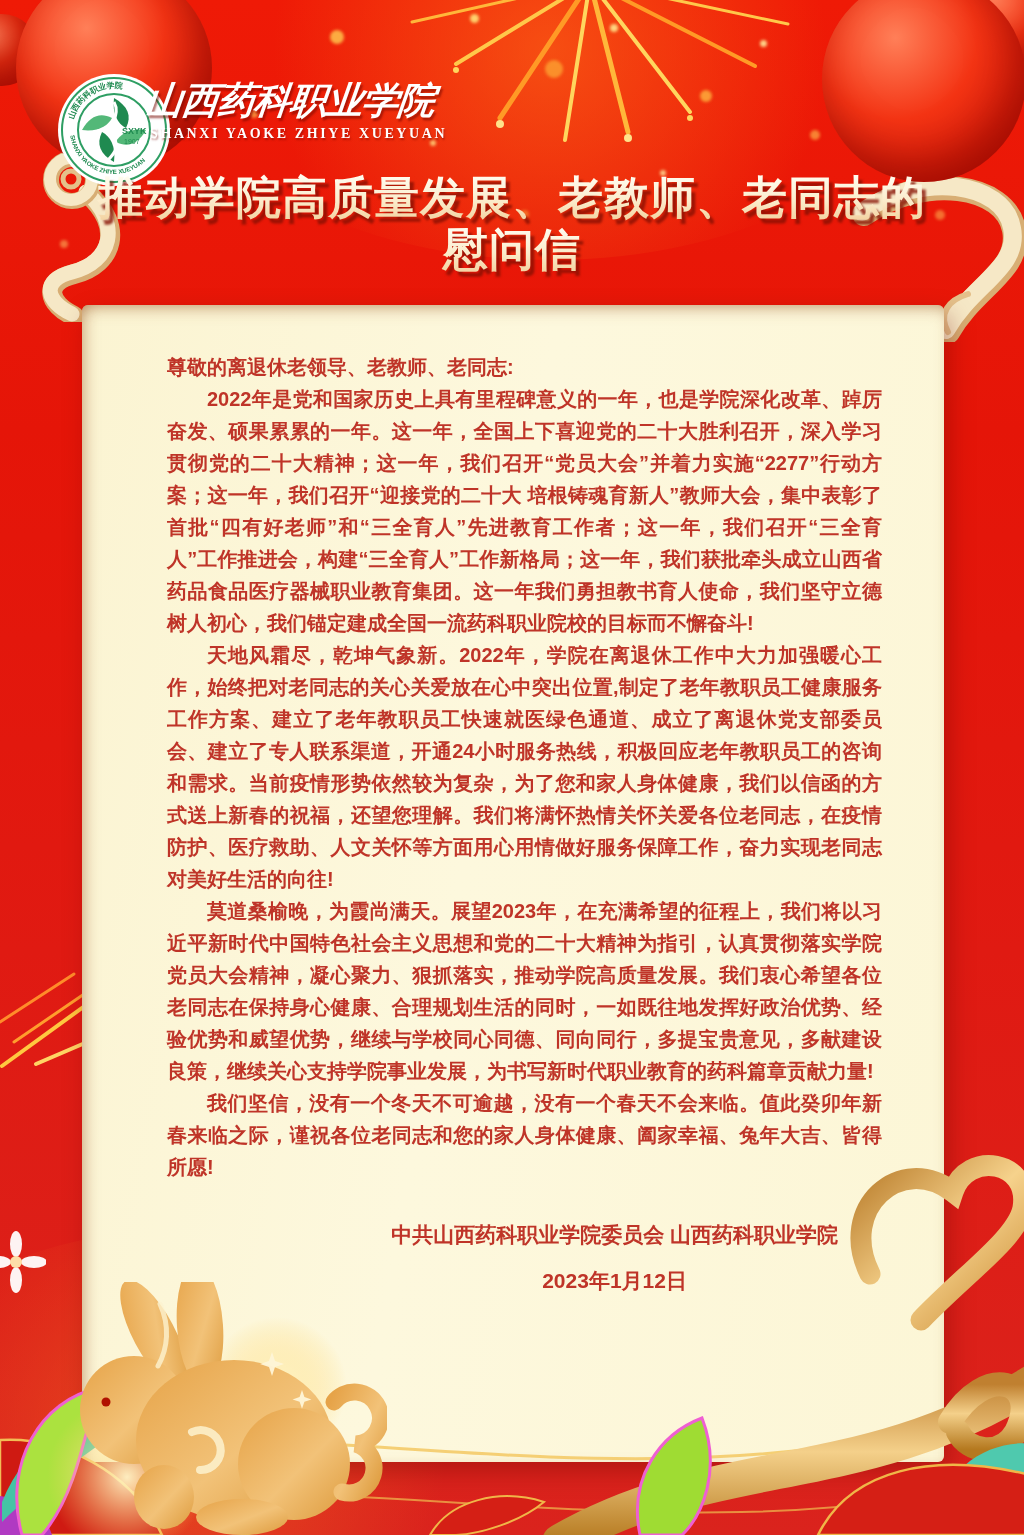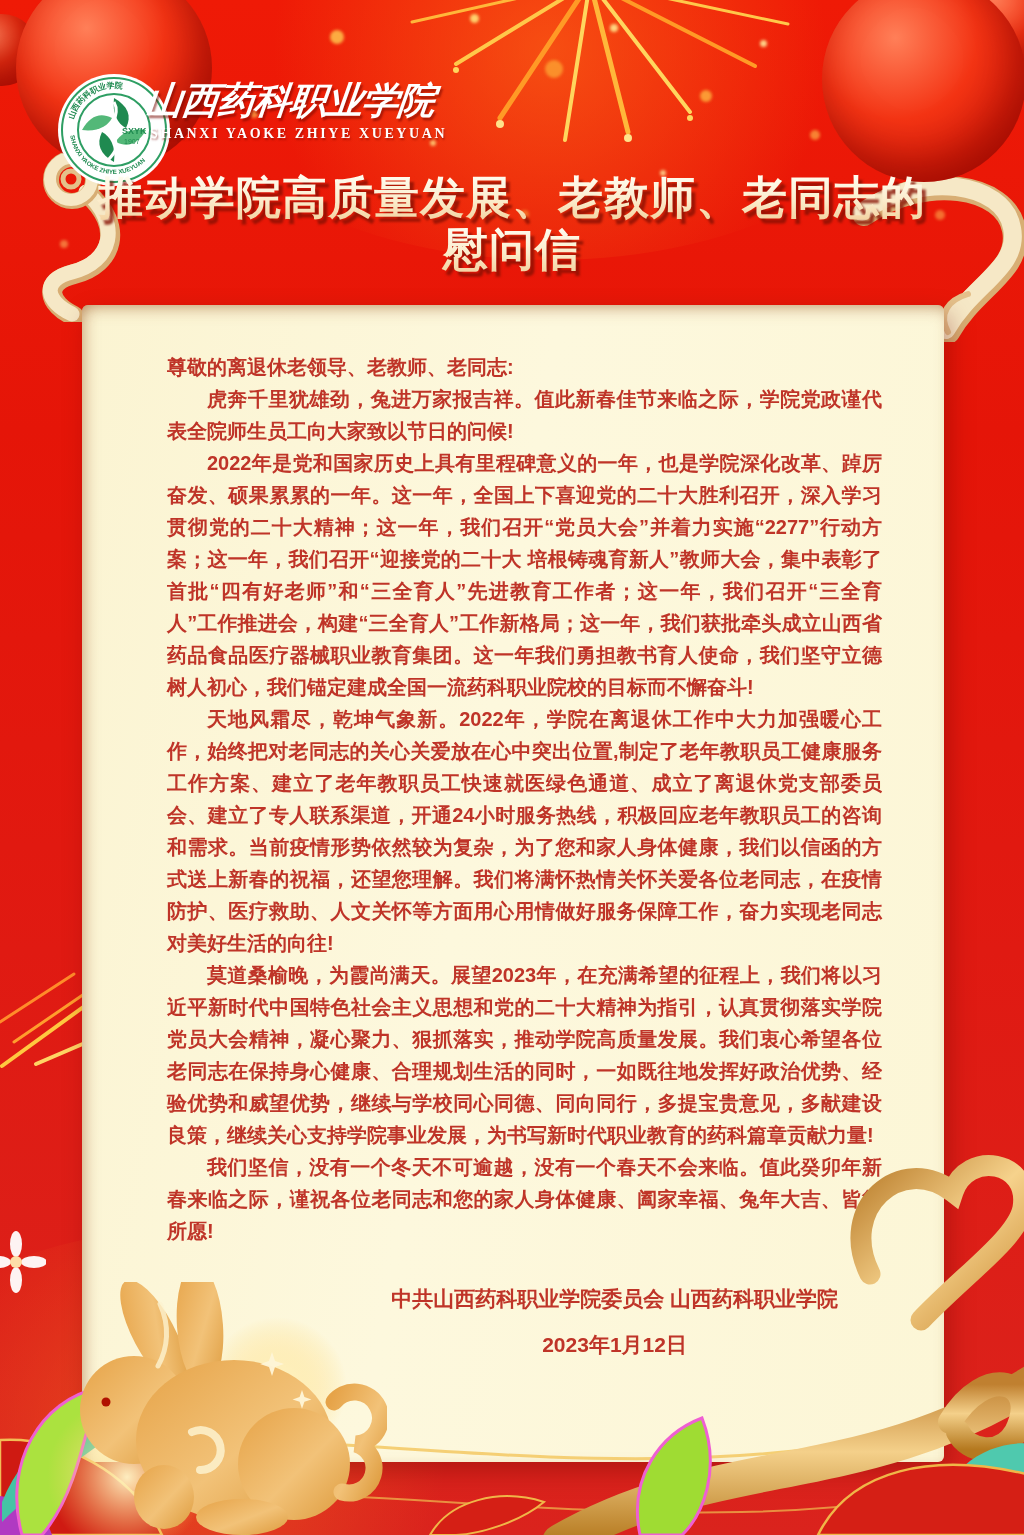--- a/index.html
+++ b/index.html
@@ -155,21 +155,20 @@
 
 <div class="abs cn-name">山西药科职业学院</div>
 <div class="abs en-name">SHANXI YAOKE ZHIYE XUEYUAN</div>
 
 <div class="abs main-title title-1">推动学院高质量发展、老教师、老同志的</div>
 <div class="abs main-title title-2">慰问信</div>
 
 <div class="abs paper">
   <div class="letter">
     <p>尊敬的离退休老领导、老教师、老同志:</p>
-    <p class="body">虎奔千里犹雄劲，兔进万家报吉祥。值此新春佳节来临之际，学院党政谨代表全院师生员工向大家致以节日的问候!</p>
     <p class="body">2022年是党和国家历史上具有里程碑意义的一年，也是学院深化改革、踔厉奋发、硕果累累的一年。这一年，全国上下喜迎党的二十大胜利召开，深入学习贯彻党的二十大精神；这一年，我们召开“党员大会”并着力实施“2277”行动方案；这一年，我们召开“迎接党的二十大 培根铸魂育新人”教师大会，集中表彰了首批“四有好老师”和“三全育人”先进教育工作者；这一年，我们召开“三全育人”工作推进会，构建“三全育人”工作新格局；这一年，我们获批牵头成立山西省药品食品医疗器械职业教育集团。这一年我们勇担教书育人使命，我们坚守立德树人初心，我们锚定建成全国一流药科职业院校的目标而不懈奋斗!</p>
     <p class="body">天地风霜尽，乾坤气象新。2022年，学院在离退休工作中大力加强暖心工作，始终把对老同志的关心关爱放在心中突出位置,制定了老年教职员工健康服务工作方案、建立了老年教职员工快速就医绿色通道、成立了离退休党支部委员会、建立了专人联系渠道，开通24小时服务热线，积极回应老年教职员工的咨询和需求。当前疫情形势依然较为复杂，为了您和家人身体健康，我们以信函的方式送上新春的祝福，还望您理解。我们将满怀热情关怀关爱各位老同志，在疫情防护、医疗救助、人文关怀等方面用心用情做好服务保障工作，奋力实现老同志对美好生活的向往!</p>
     <p class="body">莫道桑榆晚，为霞尚满天。展望2023年，在充满希望的征程上，我们将以习近平新时代中国特色社会主义思想和党的二十大精神为指引，认真贯彻落实学院党员大会精神，凝心聚力、狠抓落实，推动学院高质量发展。我们衷心希望各位老同志在保持身心健康、合理规划生活的同时，一如既往地发挥好政治优势、经验优势和威望优势，继续与学校同心同德、同向同行，多提宝贵意见，多献建设良策，继续关心支持学院事业发展，为书写新时代职业教育的药科篇章贡献力量!</p>
     <p class="body">我们坚信，没有一个冬天不可逾越，没有一个春天不会来临。值此癸卯年新春来临之际，谨祝各位老同志和您的家人身体健康、阖家幸福、兔年大吉、皆得所愿!</p>
     <div class="sig-block">
       <div>中共山西药科职业学院委员会 山西药科职业学院</div>
       <div class="sig-date">2023年1月12日</div>
     </div>
   </div>
 </div>

